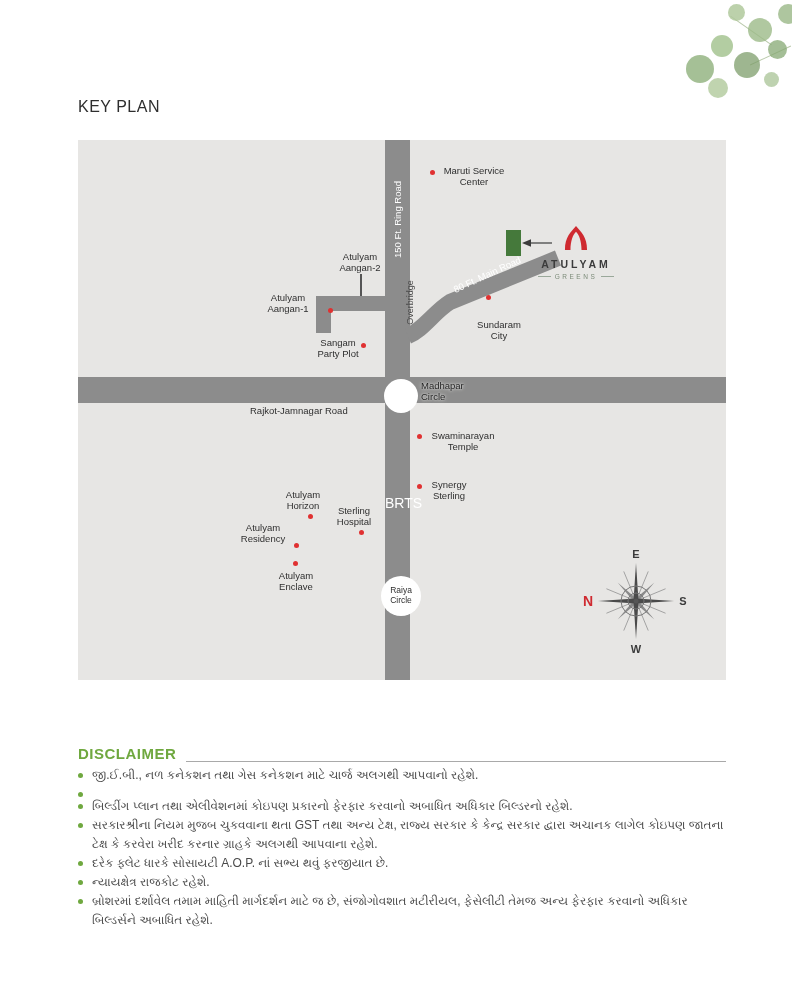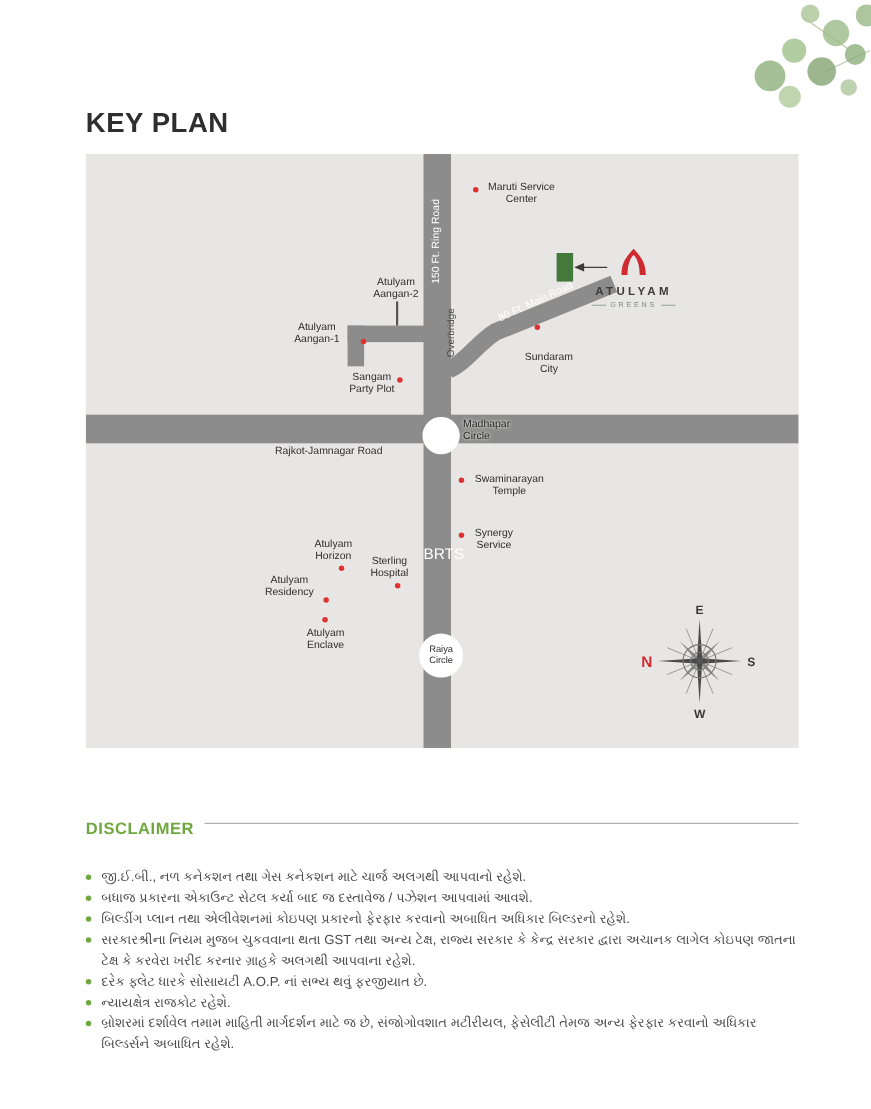--- a/index.html
+++ b/index.html
@@ -4,21 +4,21 @@
 <style>
   *{margin:0;padding:0;box-sizing:border-box}
   html,body{width:792px;height:1008px;background:#fff;font-family:"Liberation Sans",sans-serif;position:relative;overflow:hidden}
   .page{position:absolute;inset:0}
 
   
   .leaves{position:absolute;left:656px;top:0;width:136px;height:118px}
   .leaf{position:absolute;border-radius:50%}
   .stem{position:absolute;height:1px;background:#b9c9aa}
 
-  .title{position:absolute;left:78px;top:98px;font-size:25px;font-weight:bold;color:#2e2e2e;letter-spacing:.5px}
+  .title{position:absolute;left:78px;top:98px;font-size:16px;font-weight:normal;color:#2e2e2e;letter-spacing:.5px}
 
   
   .map{position:absolute;left:78px;top:140px;width:648px;height:540px;background:var(--map-bg)}
   .roads{position:absolute;left:0;top:0}
   .road{fill:var(--road-gray)}
   .road-stroke{fill:none;stroke:var(--road-gray);stroke-width:16}
   .junction{fill:#fff}
 
   .maplabel{position:absolute;font-size:9.5px;line-height:11px;color:#2f2f2f;white-space:pre-line}
   .center{text-align:center}
@@ -39,24 +39,24 @@
   .logo-tag span{font-size:6.5px;letter-spacing:2.5px;color:#7c8b79}
   .logo-tag i{display:block;width:13px;height:1px;background:#9aa89a}
 
   
   .compass{position:absolute;left:500px;top:403px}
   .cdir{font-size:11px;font-weight:bold;fill:#3b3b3b;font-family:"Liberation Sans",sans-serif}
   .cnorth{font-size:14px;font-weight:bold;fill:var(--brand-red);font-family:"Liberation Sans",sans-serif}
 
   
   .disclaimer{position:absolute;left:78px;top:745px;width:648px}
-  .disc-head{display:flex;align-items:flex-start}
+  .disc-head{display:flex;align-items:flex-end}
   .disc-title{font-size:15px;font-weight:bold;color:var(--accent-green);letter-spacing:.5px}
   .disc-rule{flex:1;height:1px;background:#a9a9a9;margin-left:10px;margin-top:3px}
-  .disc-list{list-style:none;margin-top:26px}
+  .disc-list{list-style:none;margin-top:4px}
   .disc-list li{display:flex;align-items:flex-start;gap:9px}
   .disc-list .bullet{flex:0 0 5px;width:5px;height:5px;border-radius:50%;background:var(--accent-green);margin-top:7px}
   .disc-list .txt{font-size:12px;line-height:19px;color:#4a4a4a}
 </style>
 </head>
 <body>
 
 <div class="page">
 
   <div class="leaves">
@@ -116,21 +116,21 @@
 
     <div class="maplabel center" style="left:388px;top:179px;width:66px">Sundaram
 City</div>
     <span class="dot" style="left:408px;top:155px"></span>
 
     <div class="maplabel center" style="left:345px;top:290px;width:80px">Swaminarayan
 Temple</div>
     <span class="dot" style="left:339px;top:294px"></span>
 
     <div class="maplabel center" style="left:341px;top:339px;width:60px">Synergy
-Service</div>
+Sterling</div>
     <span class="dot" style="left:339px;top:344px"></span>
 
     <div class="maplabel center" style="left:192px;top:349px;width:66px">Atulyam
 Horizon</div>
     <span class="dot" style="left:230px;top:374px"></span>
 
     <div class="maplabel center" style="left:243px;top:365px;width:66px">Sterling
 Hospital</div>
     <span class="dot" style="left:281px;top:390px"></span>
 
@@ -197,21 +197,20 @@
       <span class="disc-title">DISCLAIMER</span>
       <div class="disc-rule"></div>
     </div>
     <ul class="disc-list">
       <li>
           <span class="bullet"></span>
           <span class="txt">જી.ઈ.બી., નળ કનેકશન તથા ગેસ કનેકશન માટે ચાર્જ અલગથી આપવાનો રહેશે.</span>
         </li>
       <li>
           <span class="bullet"></span>
-          <span class="txt">બધાજ પ્રકારના એકાઉન્ટ સેટલ કર્યા બાદ જ દસ્તાવેજ / પઝેશન આપવામાં આવશે.</span>
         </li>
       <li>
           <span class="bullet"></span>
           <span class="txt">બિલ્ડીંગ પ્લાન તથા એલીવેશનમાં કોઇપણ પ્રકારનો ફેરફાર કરવાનો અબાધિત અધિકાર બિલ્ડરનો રહેશે.</span>
         </li>
       <li>
           <span class="bullet"></span>
           <span class="txt">સરકારશ્રીના નિયમ મુજબ ચુકવવાના થતા GST તથા અન્ય ટેક્ષ, રાજ્ય સરકાર કે કેન્દ્ર સરકાર દ્વારા અચાનક લાગેલ કોઇપણ જાતના ટેક્ષ કે કરવેરા ખરીદ કરનાર ગ્રાહકે અલગથી આપવાના રહેશે.</span>
         </li>
       <li>

